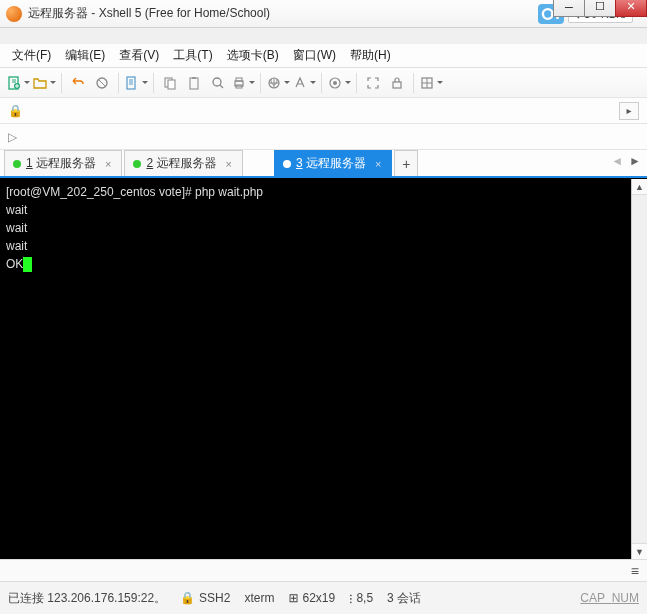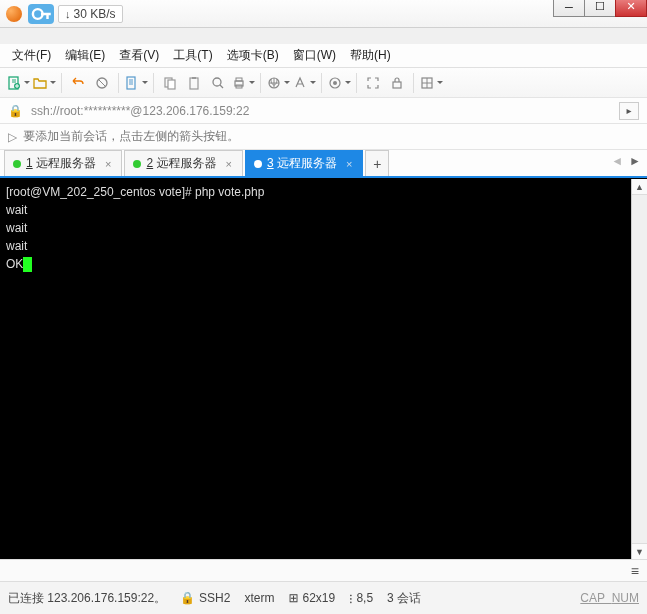--- a/index.html
+++ b/index.html
@@ -35,21 +35,21 @@
 
 .hintbar { height: 26px; background:#fdfdfd;border-bottom:1px solid #e4e4e4;display:flex;align-items:center;padding:0 8px;gap:6px;color:#777;}
 .hintbar .flag{color:#888;}
 
 
 .tabbar { height: 28px; background:#fdfdfd;border-bottom:2px solid #1e88e5;display:flex;align-items:flex-end;padding:0 4px;position:relative;}
 .tab { height:26px;display:flex;align-items:center;padding:0 10px 0 8px;gap:5px;border:1px solid #ccc;border-bottom:none;background:#f7f7f7;margin-right:2px;font-size:12px;color:#333;}
 .tab .dot{width:8px;height:8px;border-radius:50%;background:#3c3;}
 .tab .num{text-decoration:underline;}
 .tab .close-x{color:#888;font-size:11px;margin-left:4px;}
-.tab.active{background:#1e88e5;color:#fff;border-color:#1e88e5;}
+.tab.active{background:#1e88e5;color:#fff;border-color:#1e88e5;margin-left:29px;}
 .tab.active .close-x{color:#cde;}
 .tab.add{width:24px;padding:0;justify-content:center;font-size:14px;color:#555;}
 .tabnav{position:absolute;right:6px;top:4px;display:flex;gap:6px;color:#bbb;font-size:12px;}
 .tabnav .dark{color:#666;}
 
 
 .term-wrap{flex:1;display:flex;background:#000;border-top:1px solid #000;}
 .terminal{flex:1;background:#000;color:#ddd;font-family:"Consolas","Courier New",monospace;font-size:14px;line-height:18px;padding:4px 6px;white-space:pre;overflow:hidden;position:relative;}
 .terminal .cursor{display:inline-block;width:9px;height:15px;background:#2f2;vertical-align:text-bottom;}
 .scrollbar{width:16px;background:#f0f0f0;border-left:1px solid #ccc;display:flex;flex-direction:column;}
@@ -65,20 +65,21 @@
 .statusbar{height:22px;background:#f4f4f4;border-top:1px solid #ddd;display:flex;align-items:center;padding:16px 8px;gap:14px;color:#444;font-size:11px;}
 .statusbar .seg{display:flex;align-items:center;gap:4px;}
 .statusbar .lock-ico{color:#888;}
 .statusbar .right{margin-left:auto;color:#999;text-decoration:underline;}
 </style>
 </head>
 <body>
 
 <div class="titlebar">
   <div class="app-icon"></div>
+  <div class="title">远程服务器 - Xshell 5 (Free for Home/School)</div>
   <div class="speed-box">
     <div class="key-icon">
       <svg viewBox="0 0 16 16">
           <circle cx="6" cy="8" r="3" fill="none" stroke="#fff" stroke-width="1.5"></circle>
           <path d="M8 8h6M12 8v3" stroke="#fff" stroke-width="1.5" fill="none"></path>
         </svg>
     </div>
     <div class="speed">↓ <span>30 KB/s</span></div>
   </div>
   <div class="win-controls">
@@ -192,27 +193,25 @@
   <div class="tb-btn dd-arrow">
       <svg viewBox="0 0 16 16">
         <rect x="3" y="3" width="10" height="10" fill="none" stroke="#888" stroke-width="1.2"></rect>
         <path d="M8 3v10M3 8h10" stroke="#888"></path>
       </svg>
     </div>
 </div>
 
 <div class="addrbar">
   <span class="lock">🔒</span>
-  <span><span>ssh://</span><span>root:**********@123.206.176.159:22</span></span>
   <div class="arrow-btn">▸</div>
 </div>
 
 <div class="hintbar">
   <span class="flag">▷</span>
-  <span>要添加当前会话，点击左侧的箭头按钮。</span>
 </div>
 
 <div class="tabbar">
   <div class="tab">
     <span class="dot"></span>
     <span><span class="num">1</span> <span>远程服务器</span></span>
     <span class="close-x">×</span>
   </div>
   <div class="tab">
     <span class="dot"></span>
@@ -225,21 +224,21 @@
     <span class="close-x">×</span>
   </div>
   <div class="tab add">+</div>
   <div class="tabnav">
     <span>◄</span>
     <span class="dark">►</span>
   </div>
 </div>
 
 <div class="term-wrap">
-  <div class="terminal"><span>[root@VM_202_250_centos vote]# </span><span>php vote.php</span>
+  <div class="terminal"><span>[root@VM_202_250_centos vote]# </span><span>php wait.php</span>
 <span>wait</span>
 <span>wait</span>
 <span>wait</span>
 <span>OK</span><span class="cursor"></span></div>
   <div class="scrollbar">
     <div class="sb-btn">▲</div>
     <div class="sb-track"></div>
     <div class="sb-btn">▼</div>
   </div>
 </div>

